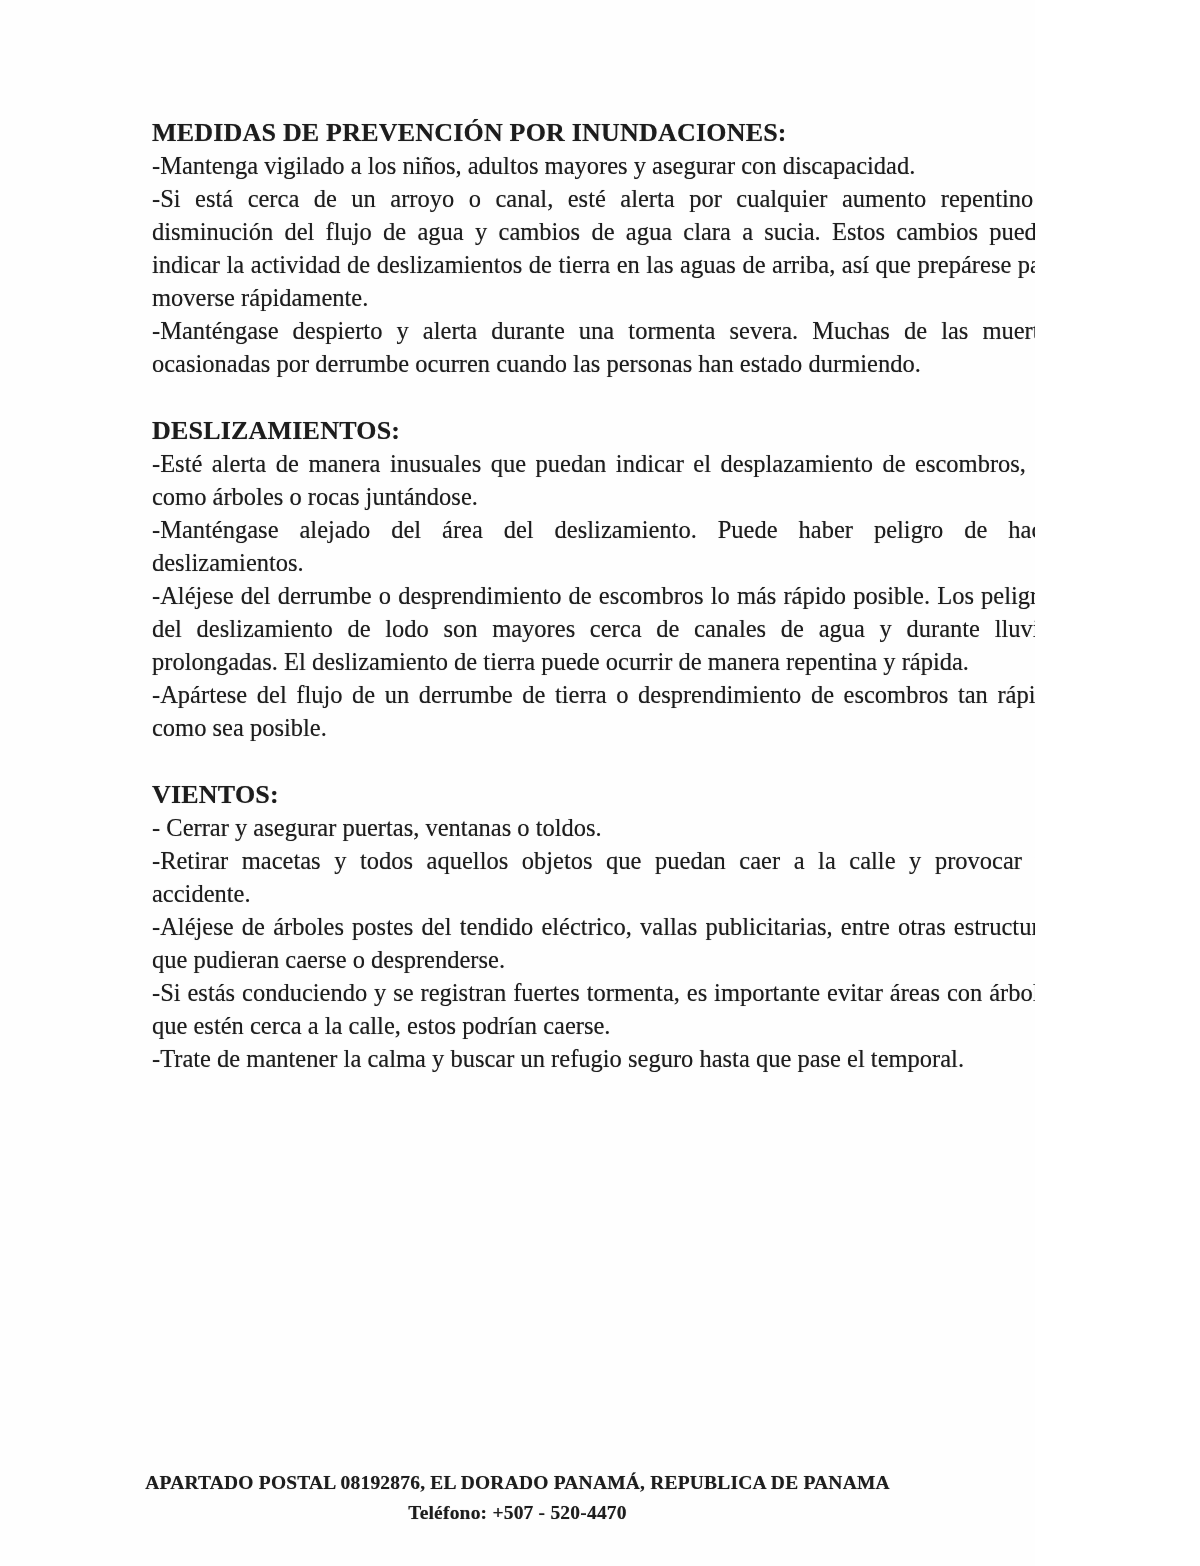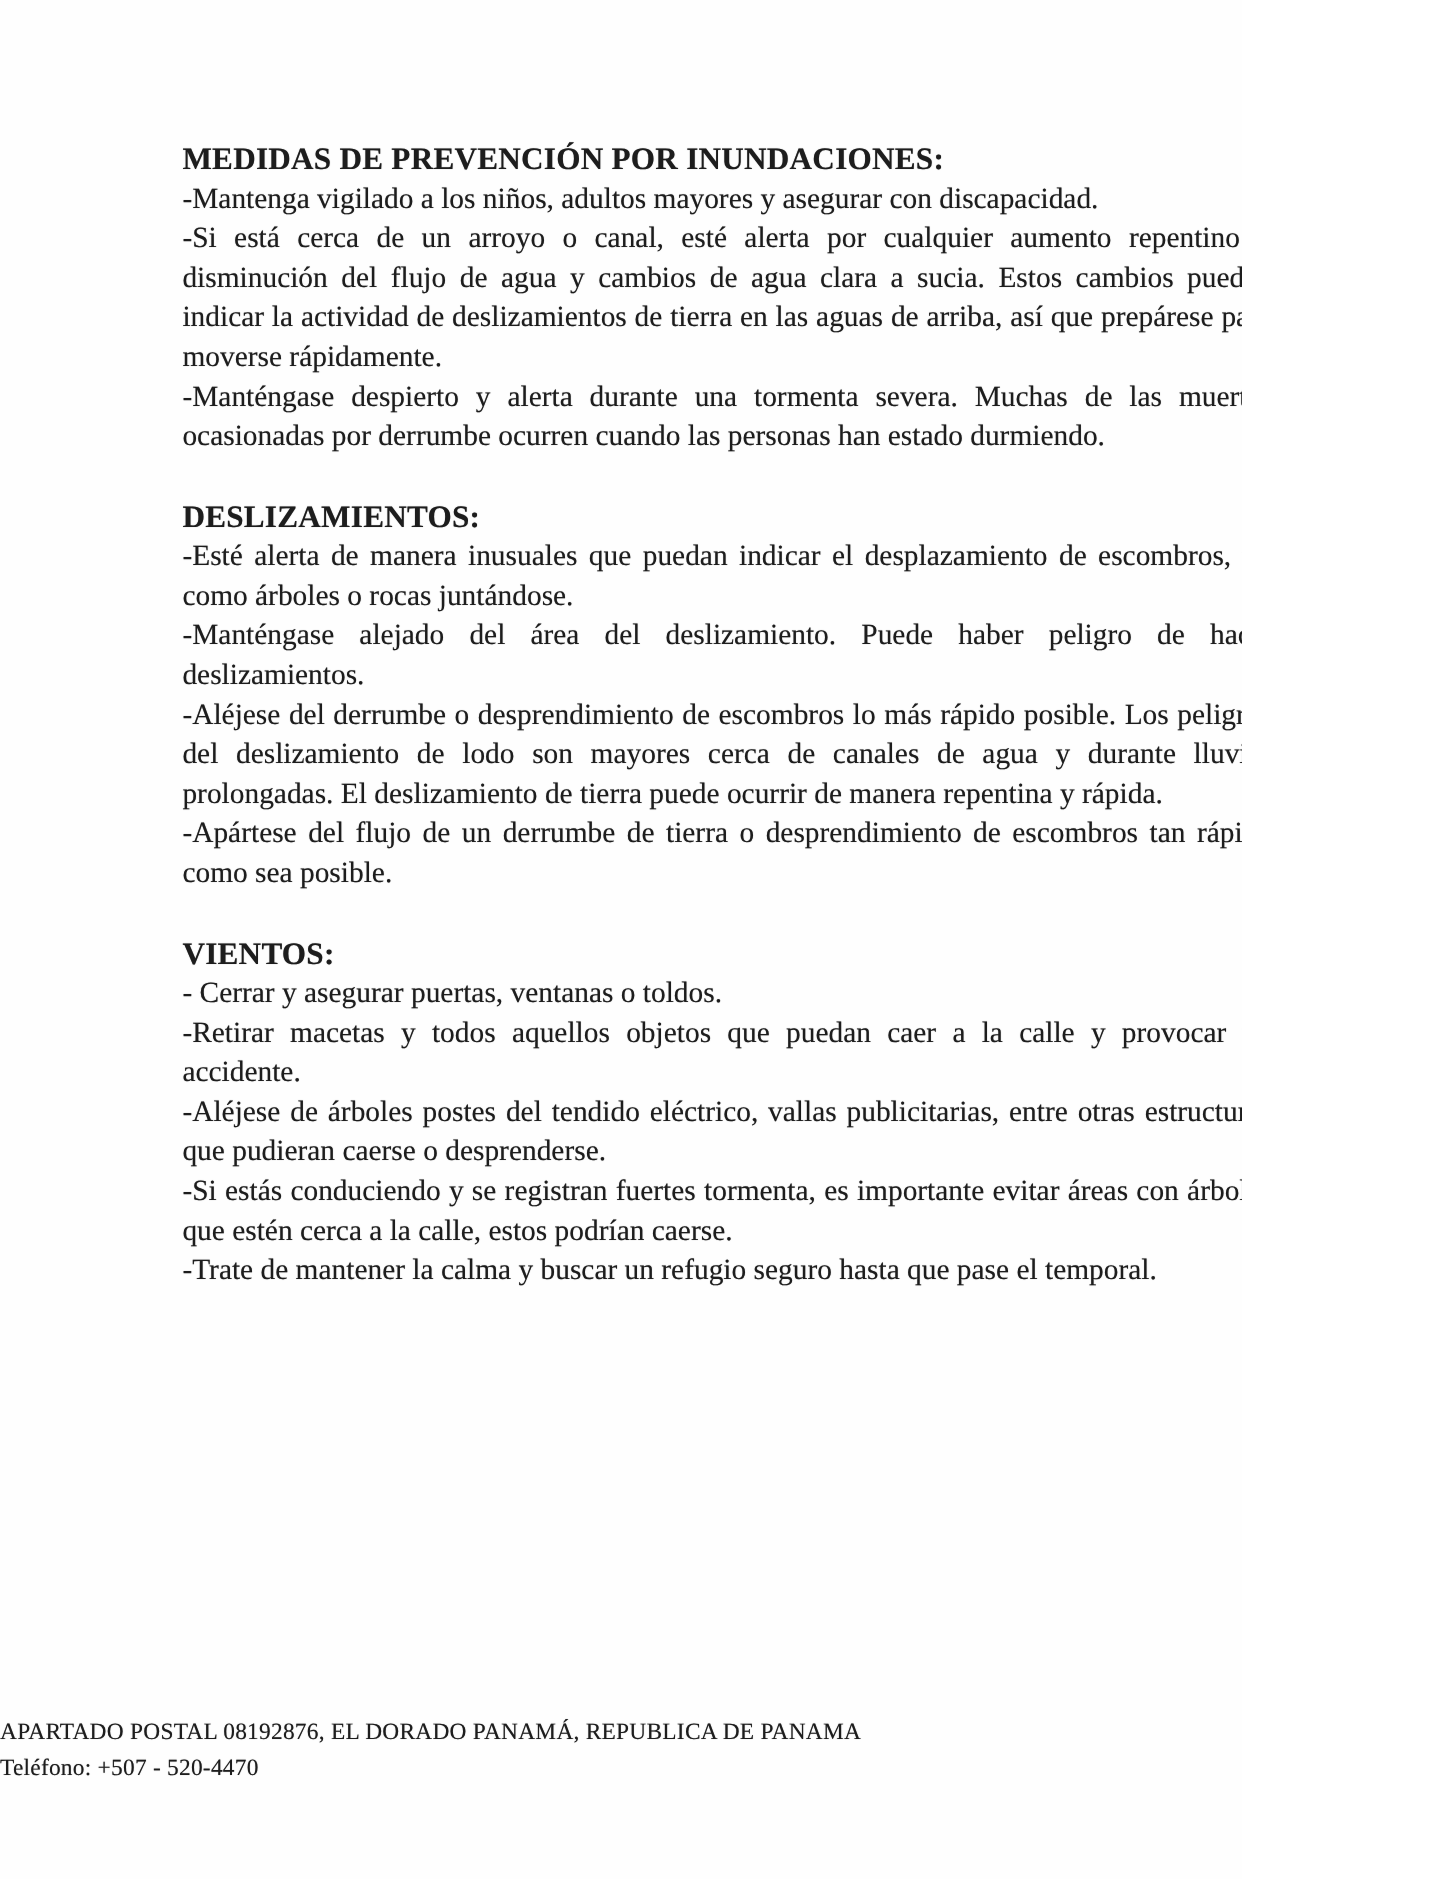--- a/index.html
+++ b/index.html
@@ -34,25 +34,25 @@
     letter-spacing: 0.2px;
   }
   .bullet-paragraph {
     font-size: 24.5px;
     line-height: 33px;
     margin: 0;
     text-align: justify;
   }
   .footer {
     position: absolute;
-    top: 1429px;
+    top: 1468px;
     left: 0;
     width: 100%;
-    text-align: left;
-    font-weight: normal;
+    text-align: center;
+    font-weight: bold;
   }
   .footer-line {
     font-size: 19.5px;
     line-height: 30px;
     letter-spacing: 0.2px;
     margin: 0;
   }
 </style>
 </head>
 <body>

